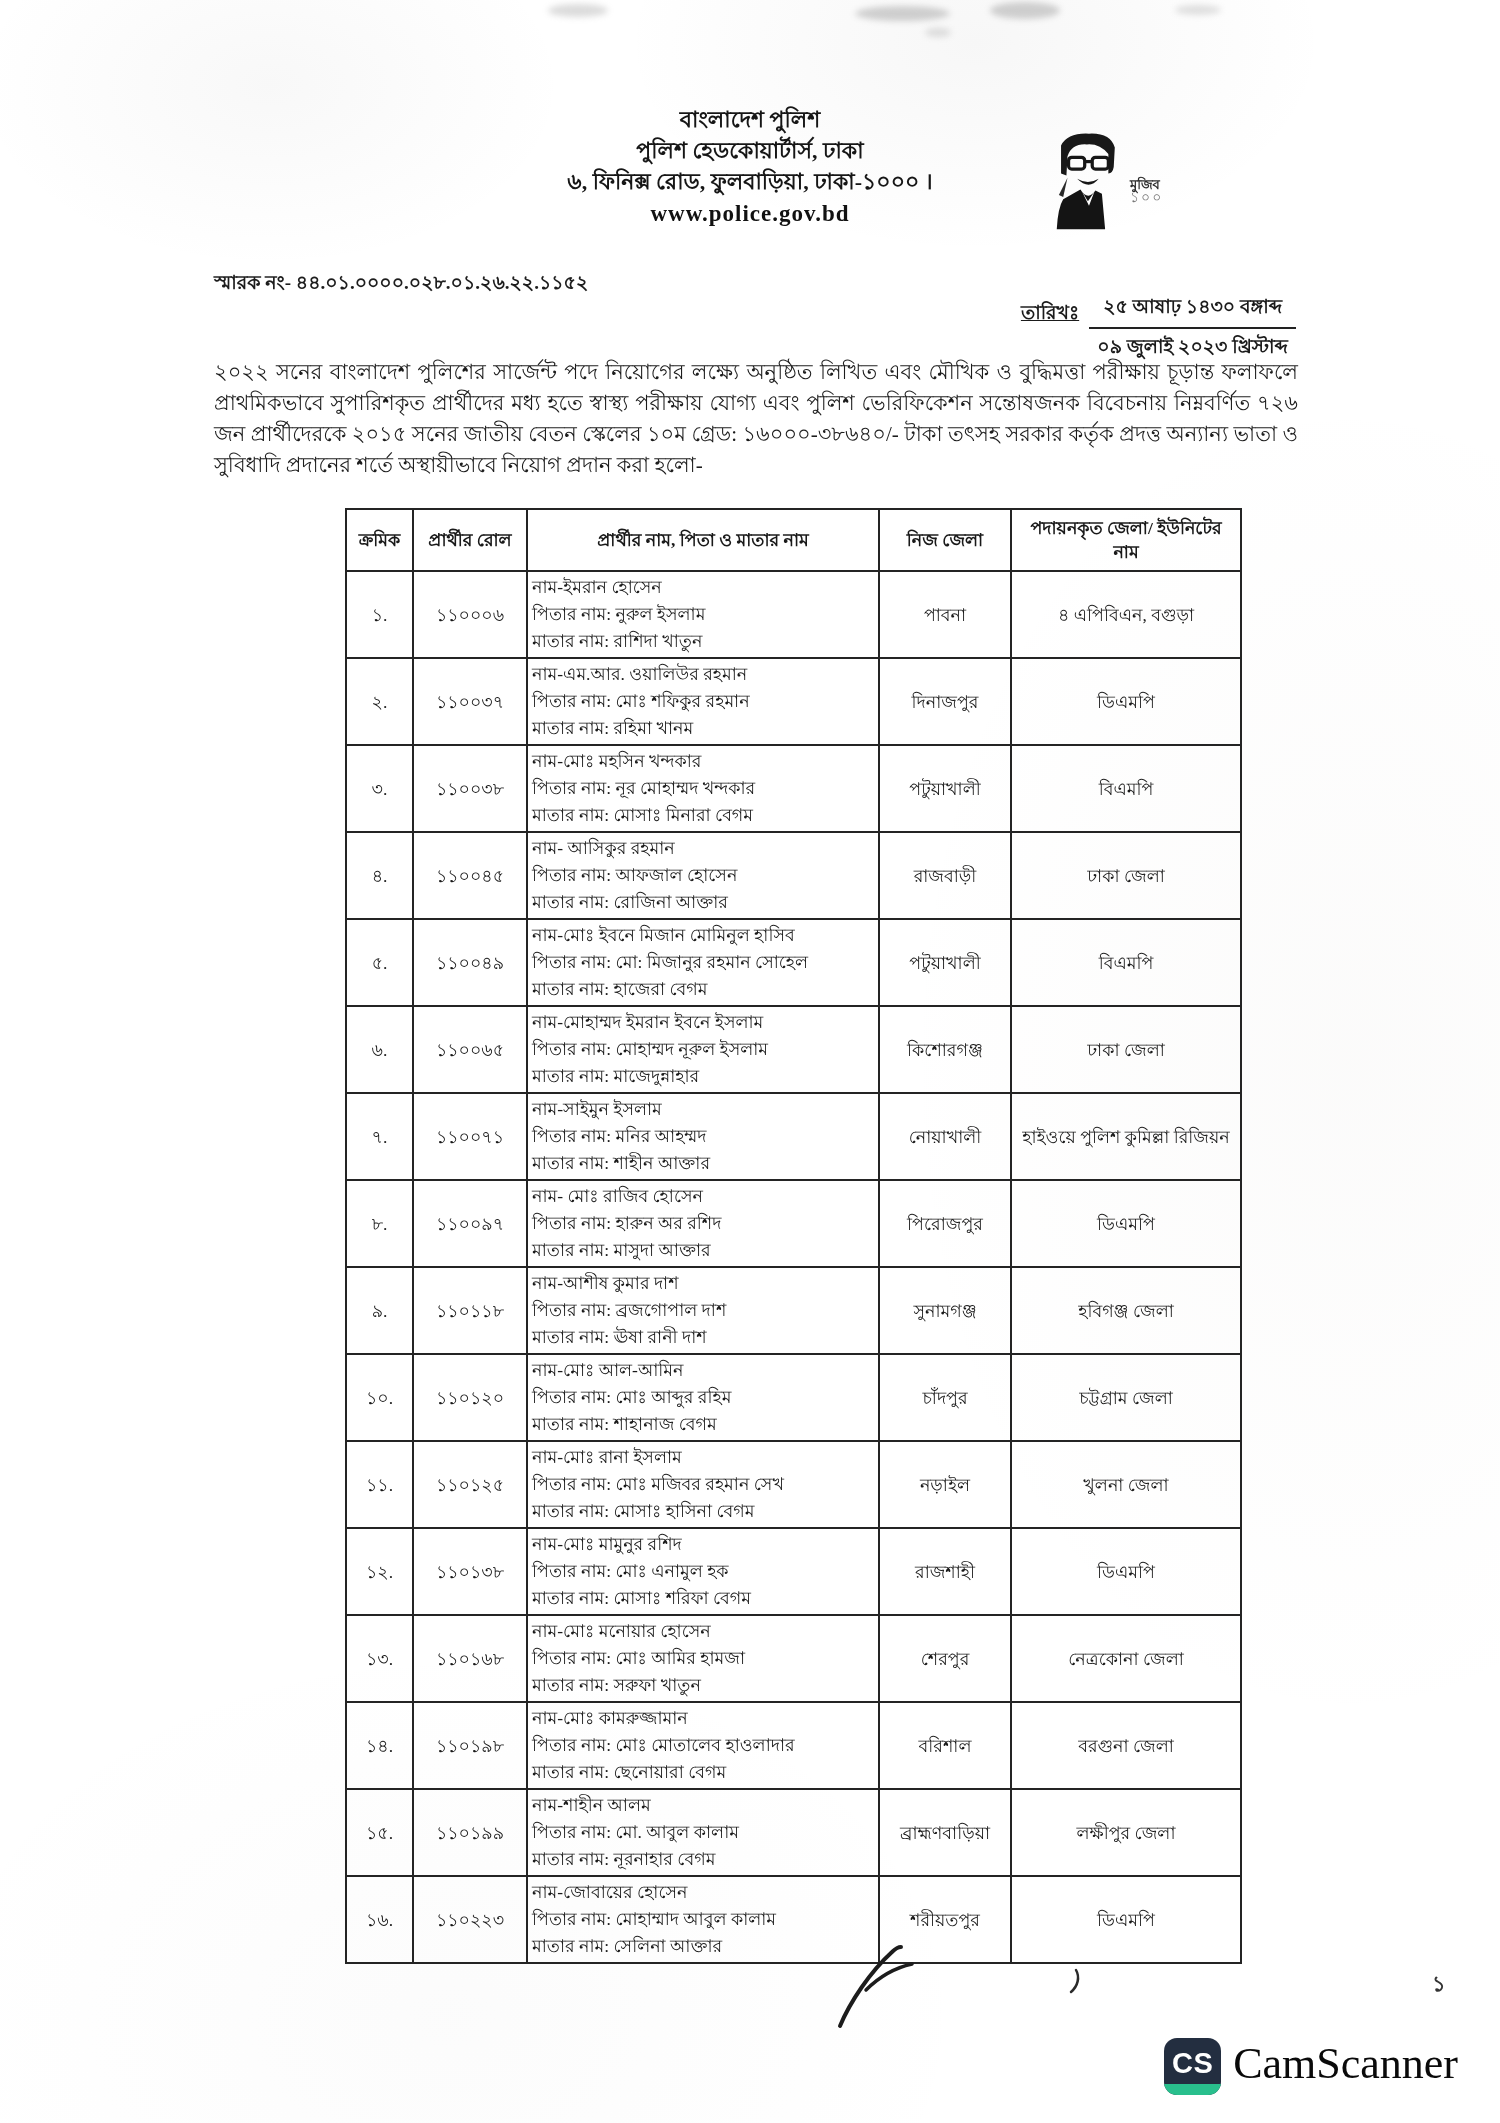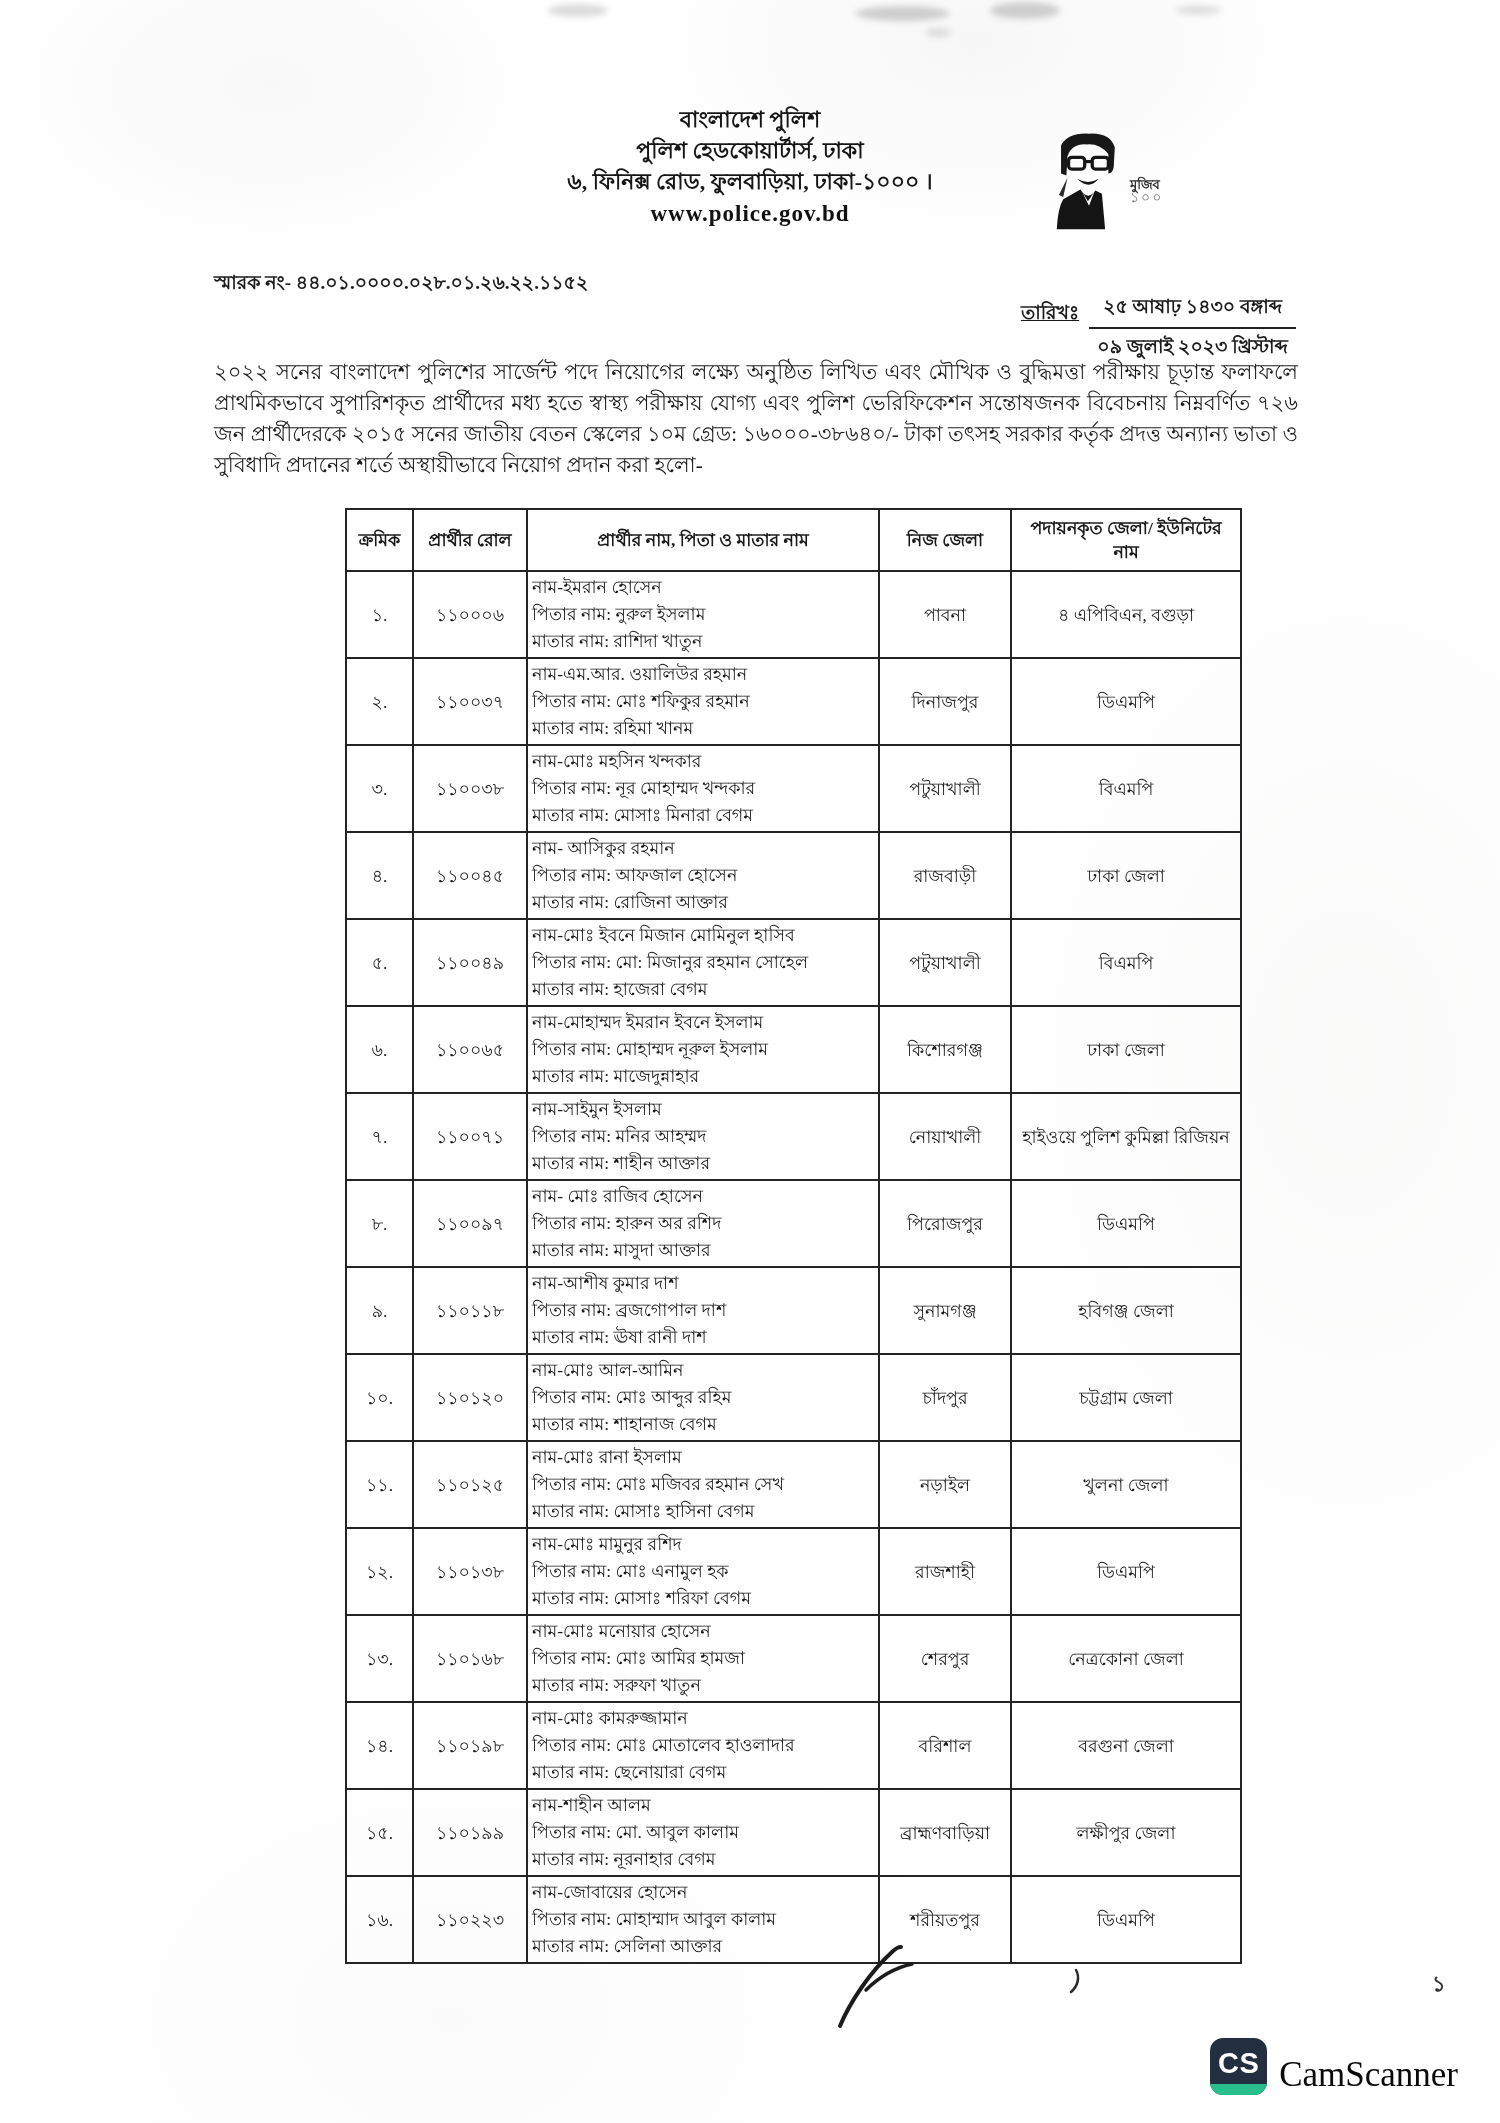--- a/index.html
+++ b/index.html
@@ -69,26 +69,26 @@
   td.c-serial, td.c-roll, td.c-district, td.c-posting { text-align:center; line-height:24px; }
   td.c-name { text-align:left; padding-left:12px; }
   td.c-name div { line-height:27px; white-space:nowrap; }
 
   
   .checkmark { position:absolute; left:818px; top:1938px; }
   .stray-mark { position:absolute; left:1068px; top:1968px; }
   .page-no { position:absolute; left:1432px; top:1968px; font-size:21px; font-weight:bold; color:#333; }
 
   
-  .cs-footer { position:absolute; right:42px; bottom:28px; display:flex; align-items:flex-end; }
+  .cs-footer { position:absolute; right:42px; bottom:28px; display:flex; align-items:flex-start; }
   .cs-badge { position:relative; width:57px; height:57px; border-radius:13px; overflow:hidden; display:flex; align-items:center; justify-content:center; }
   .cs-badge .cs-letters { position:relative; z-index:2; font-family:"Liberation Sans","DejaVu Sans",sans-serif; font-weight:bold; font-size:29px; color:#ffffff; margin-top:-7px; letter-spacing:0.5px; }
   .cs-badge .band { position:absolute; left:0; right:0; bottom:0; height:11px; z-index:1; }
   .cs-badge .body-bg { position:absolute; inset:0; z-index:0; }
-  .cs-word { margin-left:12px; font-size:35px; color:#0a0a0a; font-family:"Liberation Serif","DejaVu Serif",serif; }
+  .cs-word { margin-left:12px; font-size:44px; color:#0a0a0a; font-family:"Liberation Serif","DejaVu Serif",serif; }
 </style>
 </head>
 <body>
 
 <div class="page">
 
   <div class="smudge s1"></div>
   <div class="smudge s2"></div>
   <div class="smudge s3"></div>
   <div class="smudge s4"></div>

